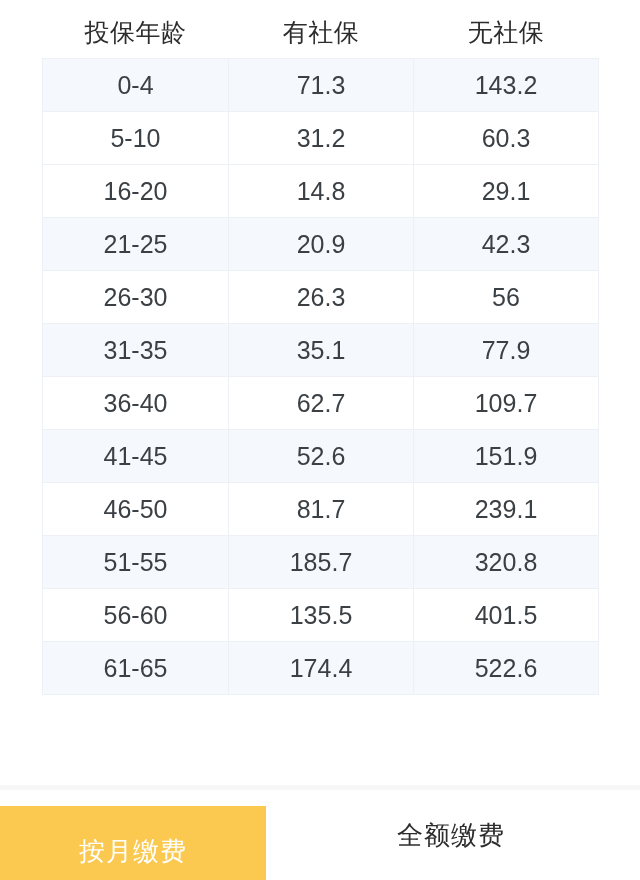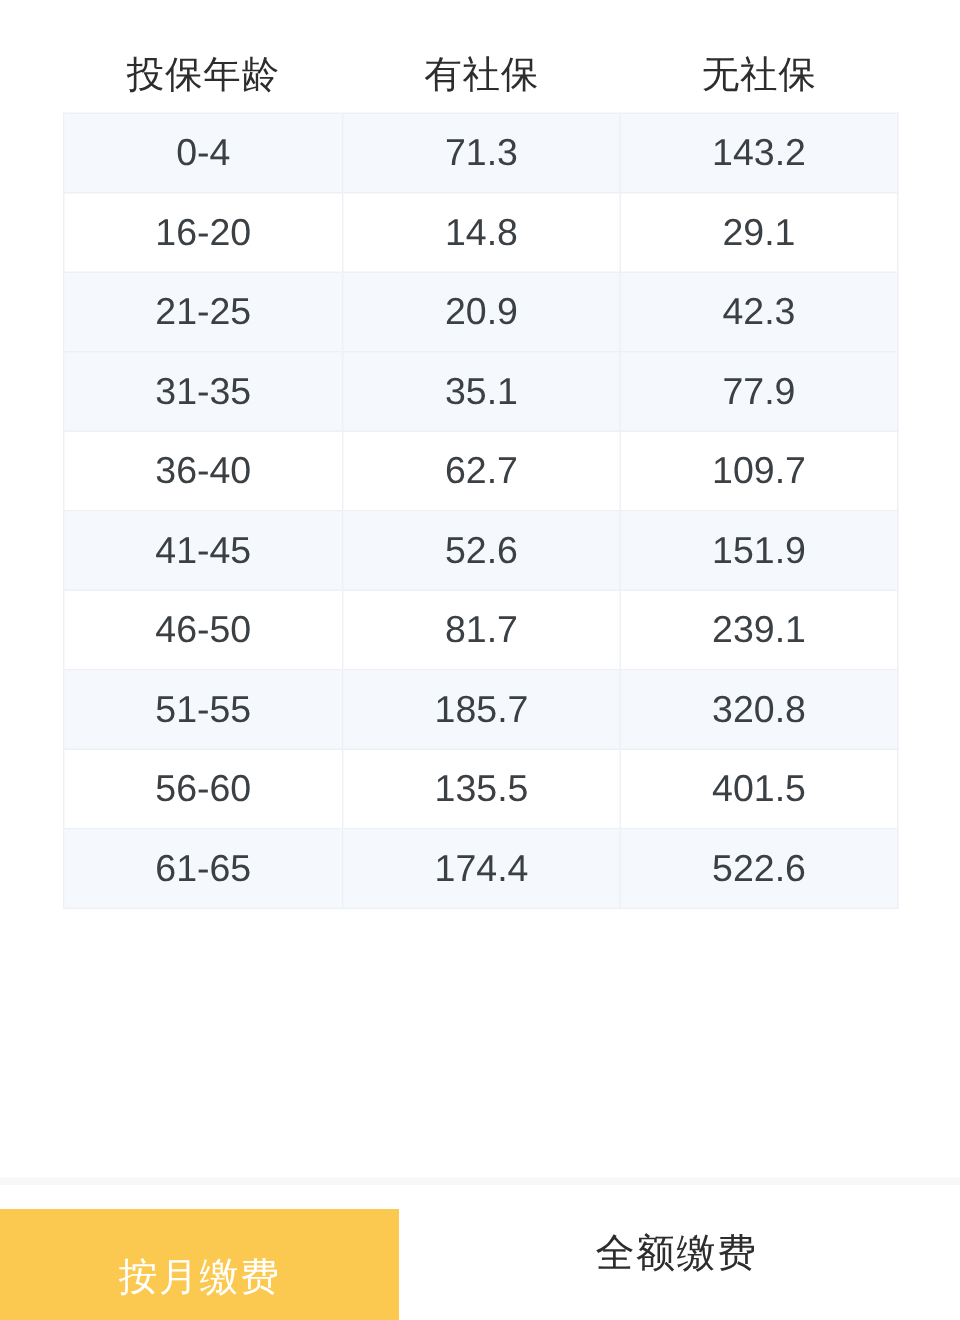--- a/index.html
+++ b/index.html
@@ -44,21 +44,21 @@
     flex: 0 0 auto;
     height: 785px;
     background: #ffffff;
     position: relative;
   }
 
   
   .rate-table {
     position: absolute;
     left: 42px;
-    top: 23px;
+    top: 6px;
     width: 556px;
   }
 
   .rate-table table {
     border-collapse: collapse;
     width: 556px;
     table-layout: fixed;
   }
 
   .rate-table col.c-age   { width: 186px; }
@@ -179,28 +179,38 @@
             <th>无社保</th>
           </tr>
         </thead>
         <tbody>
           <tr class="odd">
             <td>0-4</td>
             <td>71.3</td>
             <td>143.2</td>
           </tr>
           <tr class="even">
+            <td>5-10</td>
+            <td>31.2</td>
+            <td>60.3</td>
+          </tr>
+          <tr class="even">
             <td>16-20</td>
             <td>14.8</td>
             <td>29.1</td>
           </tr>
           <tr class="odd">
             <td>21-25</td>
             <td>20.9</td>
             <td>42.3</td>
+          </tr>
+          <tr class="even">
+            <td>26-30</td>
+            <td>26.3</td>
+            <td>56</td>
           </tr>
           <tr class="odd">
             <td>31-35</td>
             <td>35.1</td>
             <td>77.9</td>
           </tr>
           <tr class="even">
             <td>36-40</td>
             <td>62.7</td>
             <td>109.7</td>

